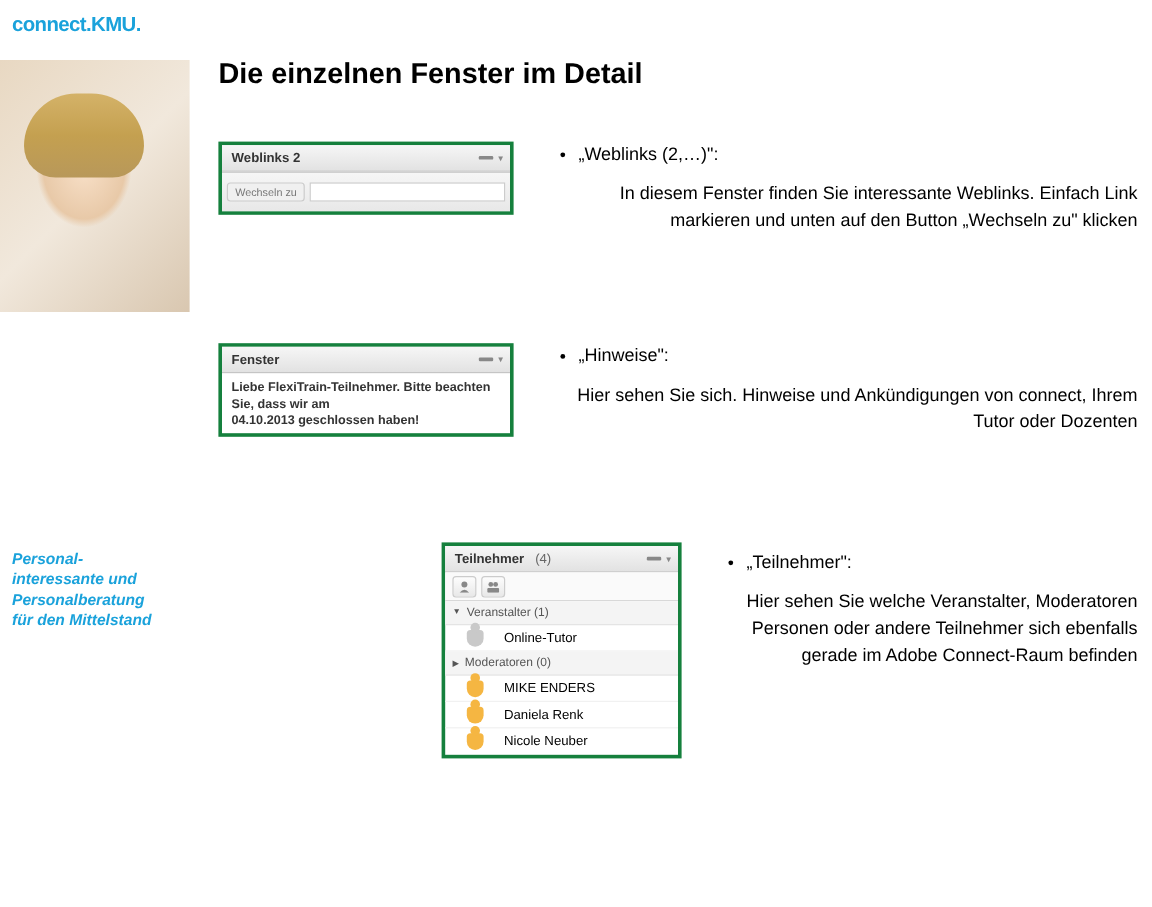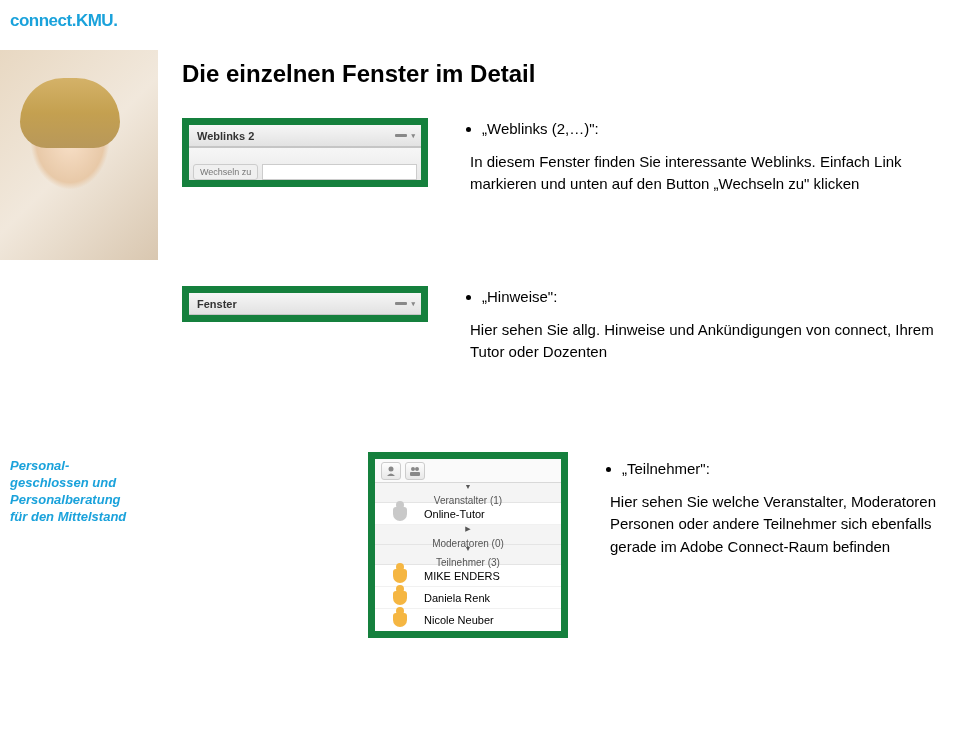--- a/index.html
+++ b/index.html
@@ -68,30 +68,30 @@
     font-weight: 900;
     font-size: 13px;
     color: #1AA2DB;
     line-height: 1.3;
     font-style: italic;
   }
 
   .heading {
     position: absolute;
     left: 182px;
-    top: 60px;
+    top: 48px;
     font-size: 24px;
     font-weight: bold;
     color: #000;
   }
 
   .panel {
     position: absolute;
     background: #fff;
-    border: 7px solid #15803d;
+    border: 3px solid #15803d;
     font-size: 11px;
   }
   .panel-header {
     height: 22px;
     background: linear-gradient(#f6f6f6, #e2e2e2);
     border-bottom: 1px solid #c5c5c5;
     display: flex;
     align-items: center;
     padding: 0 6px 0 8px;
     font-weight: bold;
@@ -99,21 +99,21 @@
   }
   .panel-header .title { flex: 1; }
   .panel-header .ctrl { display: flex; gap: 4px; align-items: center; }
   .panel-header .mini { width: 12px; height: 3px; background: #888; border-radius: 1px; }
   .panel-header .drop { font-size: 7px; color: #888; }
   .panel-body { padding: 6px 8px; color: #333; }
   .panel-footer {
     border-top: 1px solid #c5c5c5;
     height: 24px;
     display: flex;
-    align-items: flex-start;
+    align-items: center;
     gap: 4px;
     padding: 16px 4px;
     background: linear-gradient(#f6f6f6, #e8e8e8);
   }
   .wechseln-btn {
     font-size: 9px;
     padding: 2px 6px;
     background: #f0f0f0;
     border: 1px solid #ccc;
     border-radius: 3px;
@@ -161,21 +161,20 @@
   .tn-group {
     height: 20px;
     border-bottom: 1px solid #e4e4e4;
     display: flex;
     align-items: center;
     padding: 0 6px;
     background: #f4f4f4;
     color: #555;
     font-size: 10px;
     gap: 5px;
-    flex-direction: column;
   }
   .tn-group .tri { font-size: 7px; }
   .tn-row {
     height: 22px;
     display: flex;
     align-items: center;
     padding: 0 6px 0 18px;
     gap: 17px;
     border-bottom: 1px solid #f1f1f1;
   }
@@ -199,37 +198,37 @@
   }
 
   .bullets {
     position: absolute;
     font-size: 15px;
     line-height: 1.5;
     color: #000;
   }
   .bullets ul { margin: 0 0 10px 0; padding-left: 24px; }
   .bullets .title-item { font-weight: normal; }
-  .bullets .desc { margin-left: 12px; }
+  .bullets .desc { margin-left: 12px; text-align: right; }
 
   .b1 { left: 458px; top: 118px; width: 490px; }
   .b2 { left: 458px; top: 286px; width: 490px; }
   .b3 { left: 598px; top: 458px; width: 350px; }
 </style>
 </head>
 <body>
 
 <div class="sidebar">
   <div class="logo">
     <span>connect.</span><span>KMU</span><span>.</span>
   </div>
   <div class="photo"></div>
   <div class="sidebar-text">
     <div>Personal-</div>
-    <div>geschlossen und</div>
+    <div>interessante und</div>
     <div>Personalberatung</div>
     <div>für den Mittelstand</div>
   </div>
 </div>
 
 <div class="heading">Die einzelnen Fenster im Detail</div>
 
 <div class="panel panel-weblinks">
   <div class="panel-header">
     <span class="title">Weblinks 2</span>
@@ -245,23 +244,37 @@
 </div>
 
 <div class="panel panel-hinweise">
   <div class="panel-header">
     <span class="title">Fenster</span>
     <span class="ctrl">
       <span class="mini"></span>
       <span class="drop">▾</span>
     </span>
   </div>
+  <div class="panel-body" style="height:50px;">
+    <div class="hinweise-msg">Liebe FlexiTrain-Teilnehmer. Bitte beachten Sie, dass wir am</div>
+    <div class="hinweise-msg">04.10.2013 geschlossen haben!</div>
+  </div>
 </div>
 
 <div class="panel panel-teilnehmer">
+  <div class="panel-header">
+    <span class="title">
+      <span>Teilnehmer</span>
+      <span class="tn-count">(4)</span>
+    </span>
+    <span class="ctrl">
+      <span class="mini"></span>
+      <span class="drop">▾</span>
+    </span>
+  </div>
   <div class="tn-toolbar">
     <span class="tn-btn">
       <svg width="10" height="10" viewBox="0 0 10 10">
           <circle cx="5" cy="3" r="2.5" fill="#888"></circle>
           <path d="M1 10 Q5 5 9 10 Z" fill="#888"></path>
         </svg>
     </span>
     <span class="tn-btn">
       <svg width="10" height="10" viewBox="0 0 10 10">
           <circle cx="3" cy="3" r="2" fill="#888"></circle>
@@ -275,24 +288,20 @@
     <span>Veranstalter (1)</span>
   </div>
   <div class="tn-row">
     <span class="person-icon gray"></span>
     <span>Online-Tutor</span>
   </div>
   <div class="tn-group">
     <span class="tri">▶</span>
     <span>Moderatoren (0)</span>
   </div>
-  <div class="tn-group">
-    <span class="tri">▼</span>
-    <span>Teilnehmer (3)</span>
-  </div>
   <div class="tn-row">
     <span class="person-icon"></span>
     <span>MIKE ENDERS</span>
   </div>
   <div class="tn-row">
     <span class="person-icon"></span>
     <span>Daniela Renk</span>
   </div>
   <div class="tn-row" style="border-bottom:none;">
     <span class="person-icon"></span>
@@ -304,21 +313,21 @@
   <ul>
       <li class="title-item">„Weblinks (2,…)":</li>
     </ul>
   <div class="desc">In diesem Fenster finden Sie interessante Weblinks. Einfach Link markieren und unten auf den Button „Wechseln zu" klicken</div>
 </div>
 
 <div class="bullets b2">
   <ul>
       <li class="title-item">„Hinweise":</li>
     </ul>
-  <div class="desc">Hier sehen Sie allg. Hinweise und Ankündigungen von connect, Ihrem Tutor oder Dozenten</div>
+  <div class="desc">Hier sehen Sie sich. Hinweise und Ankündigungen von connect, Ihrem Tutor oder Dozenten</div>
 </div>
 
 <div class="bullets b3">
   <ul>
       <li class="title-item">„Teilnehmer":</li>
     </ul>
   <div class="desc">Hier sehen Sie welche Veranstalter, Moderatoren Personen oder andere Teilnehmer sich ebenfalls gerade im Adobe Connect-Raum befinden</div>
 </div>
 
 </body></html>

